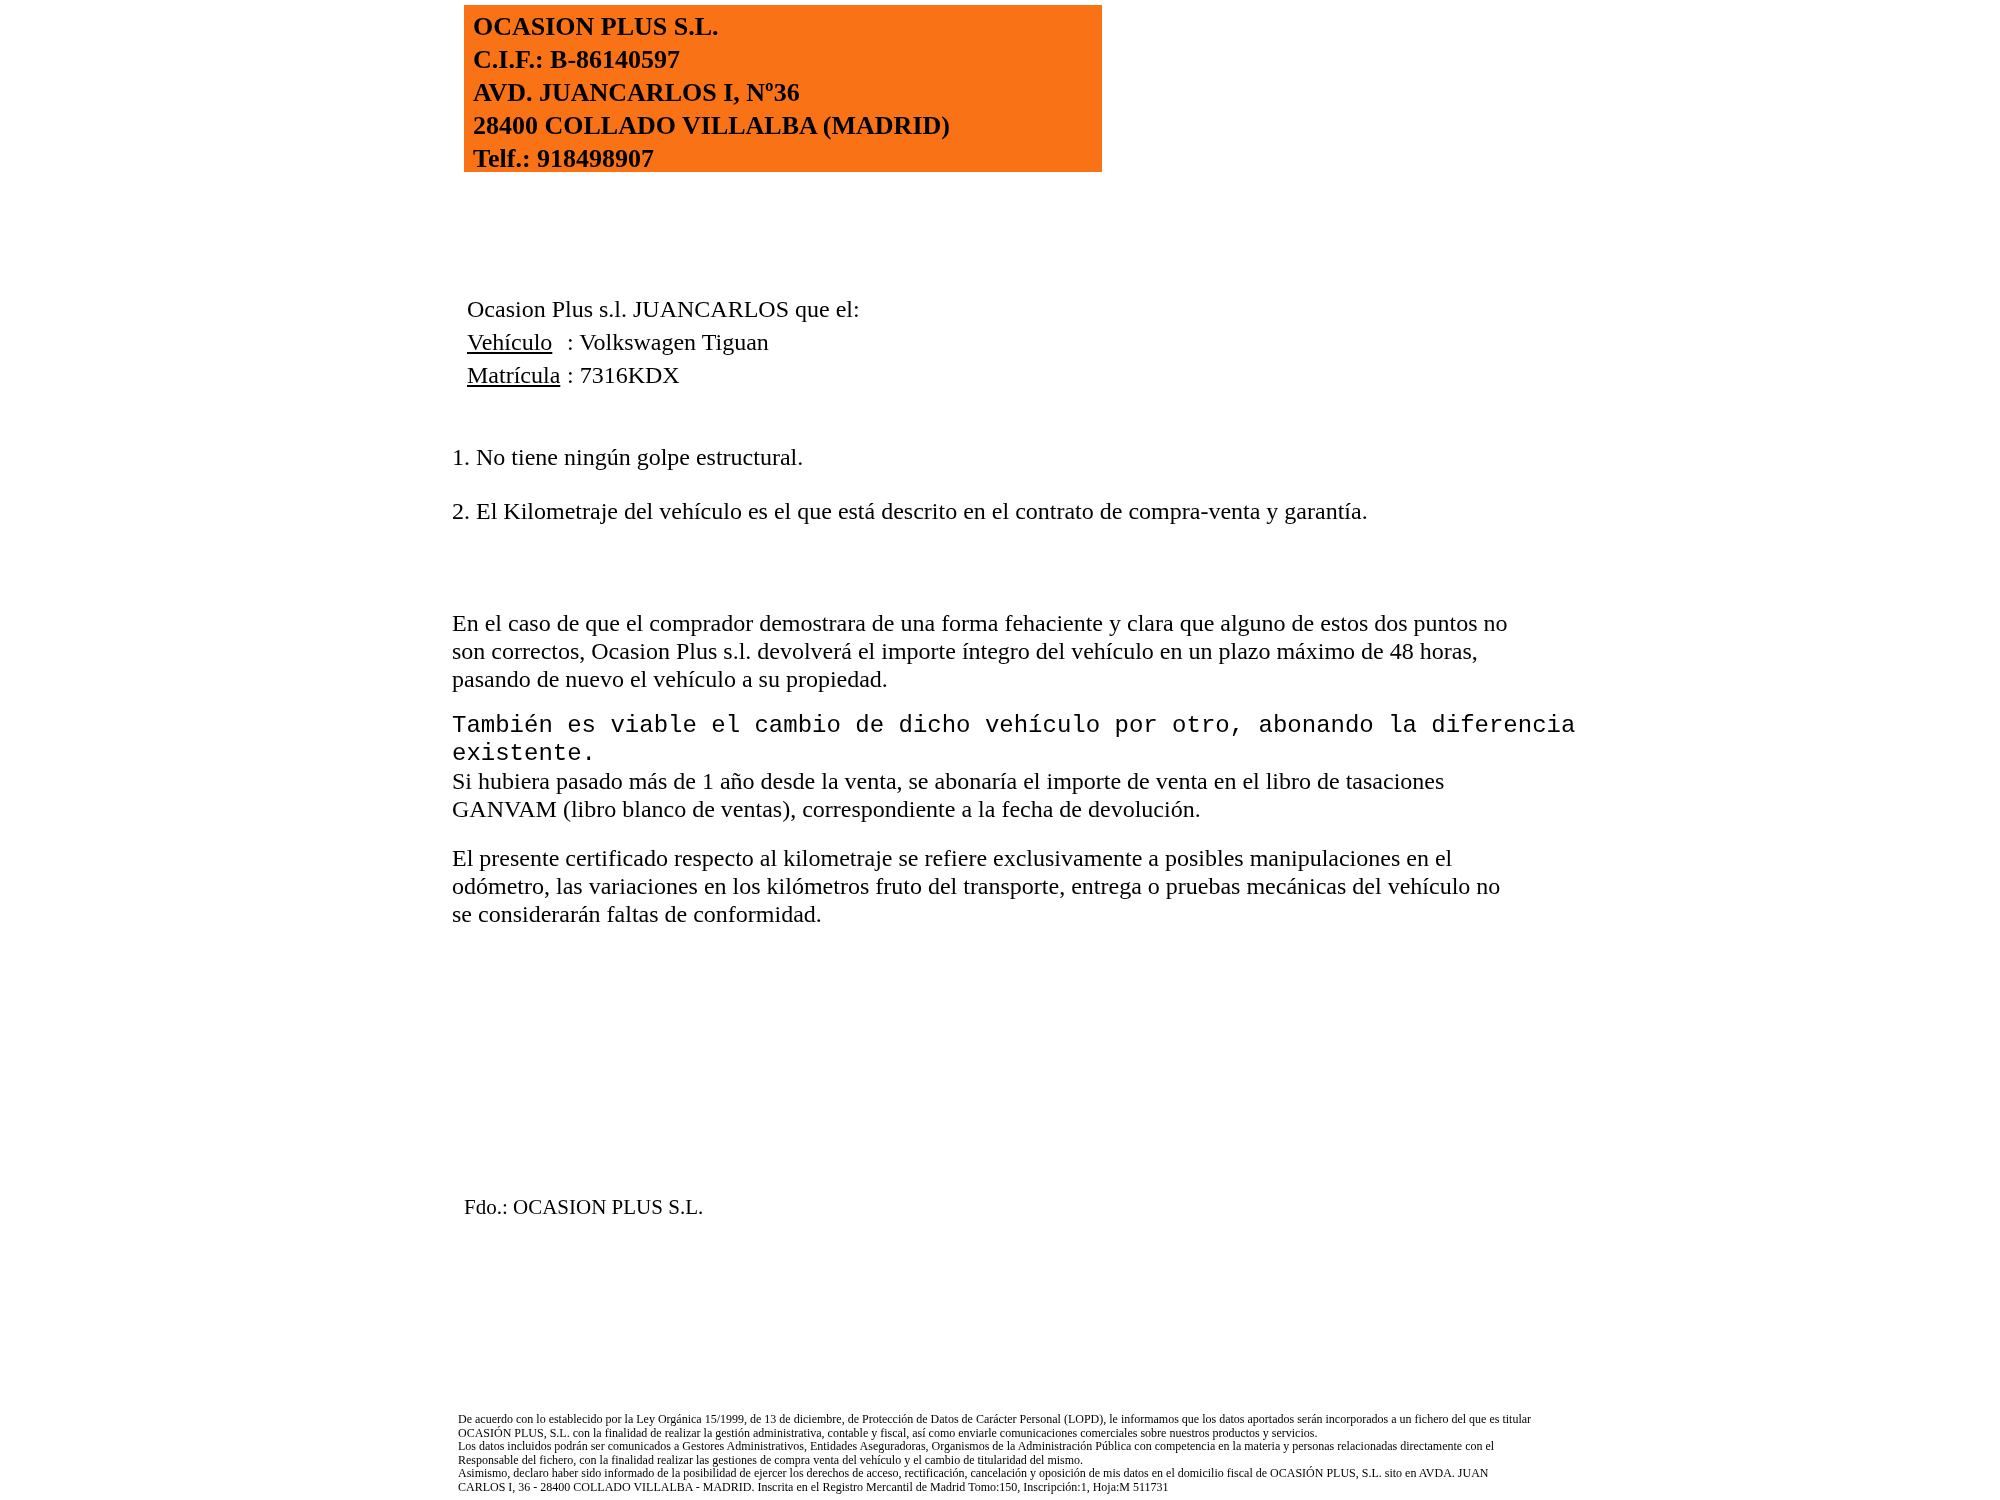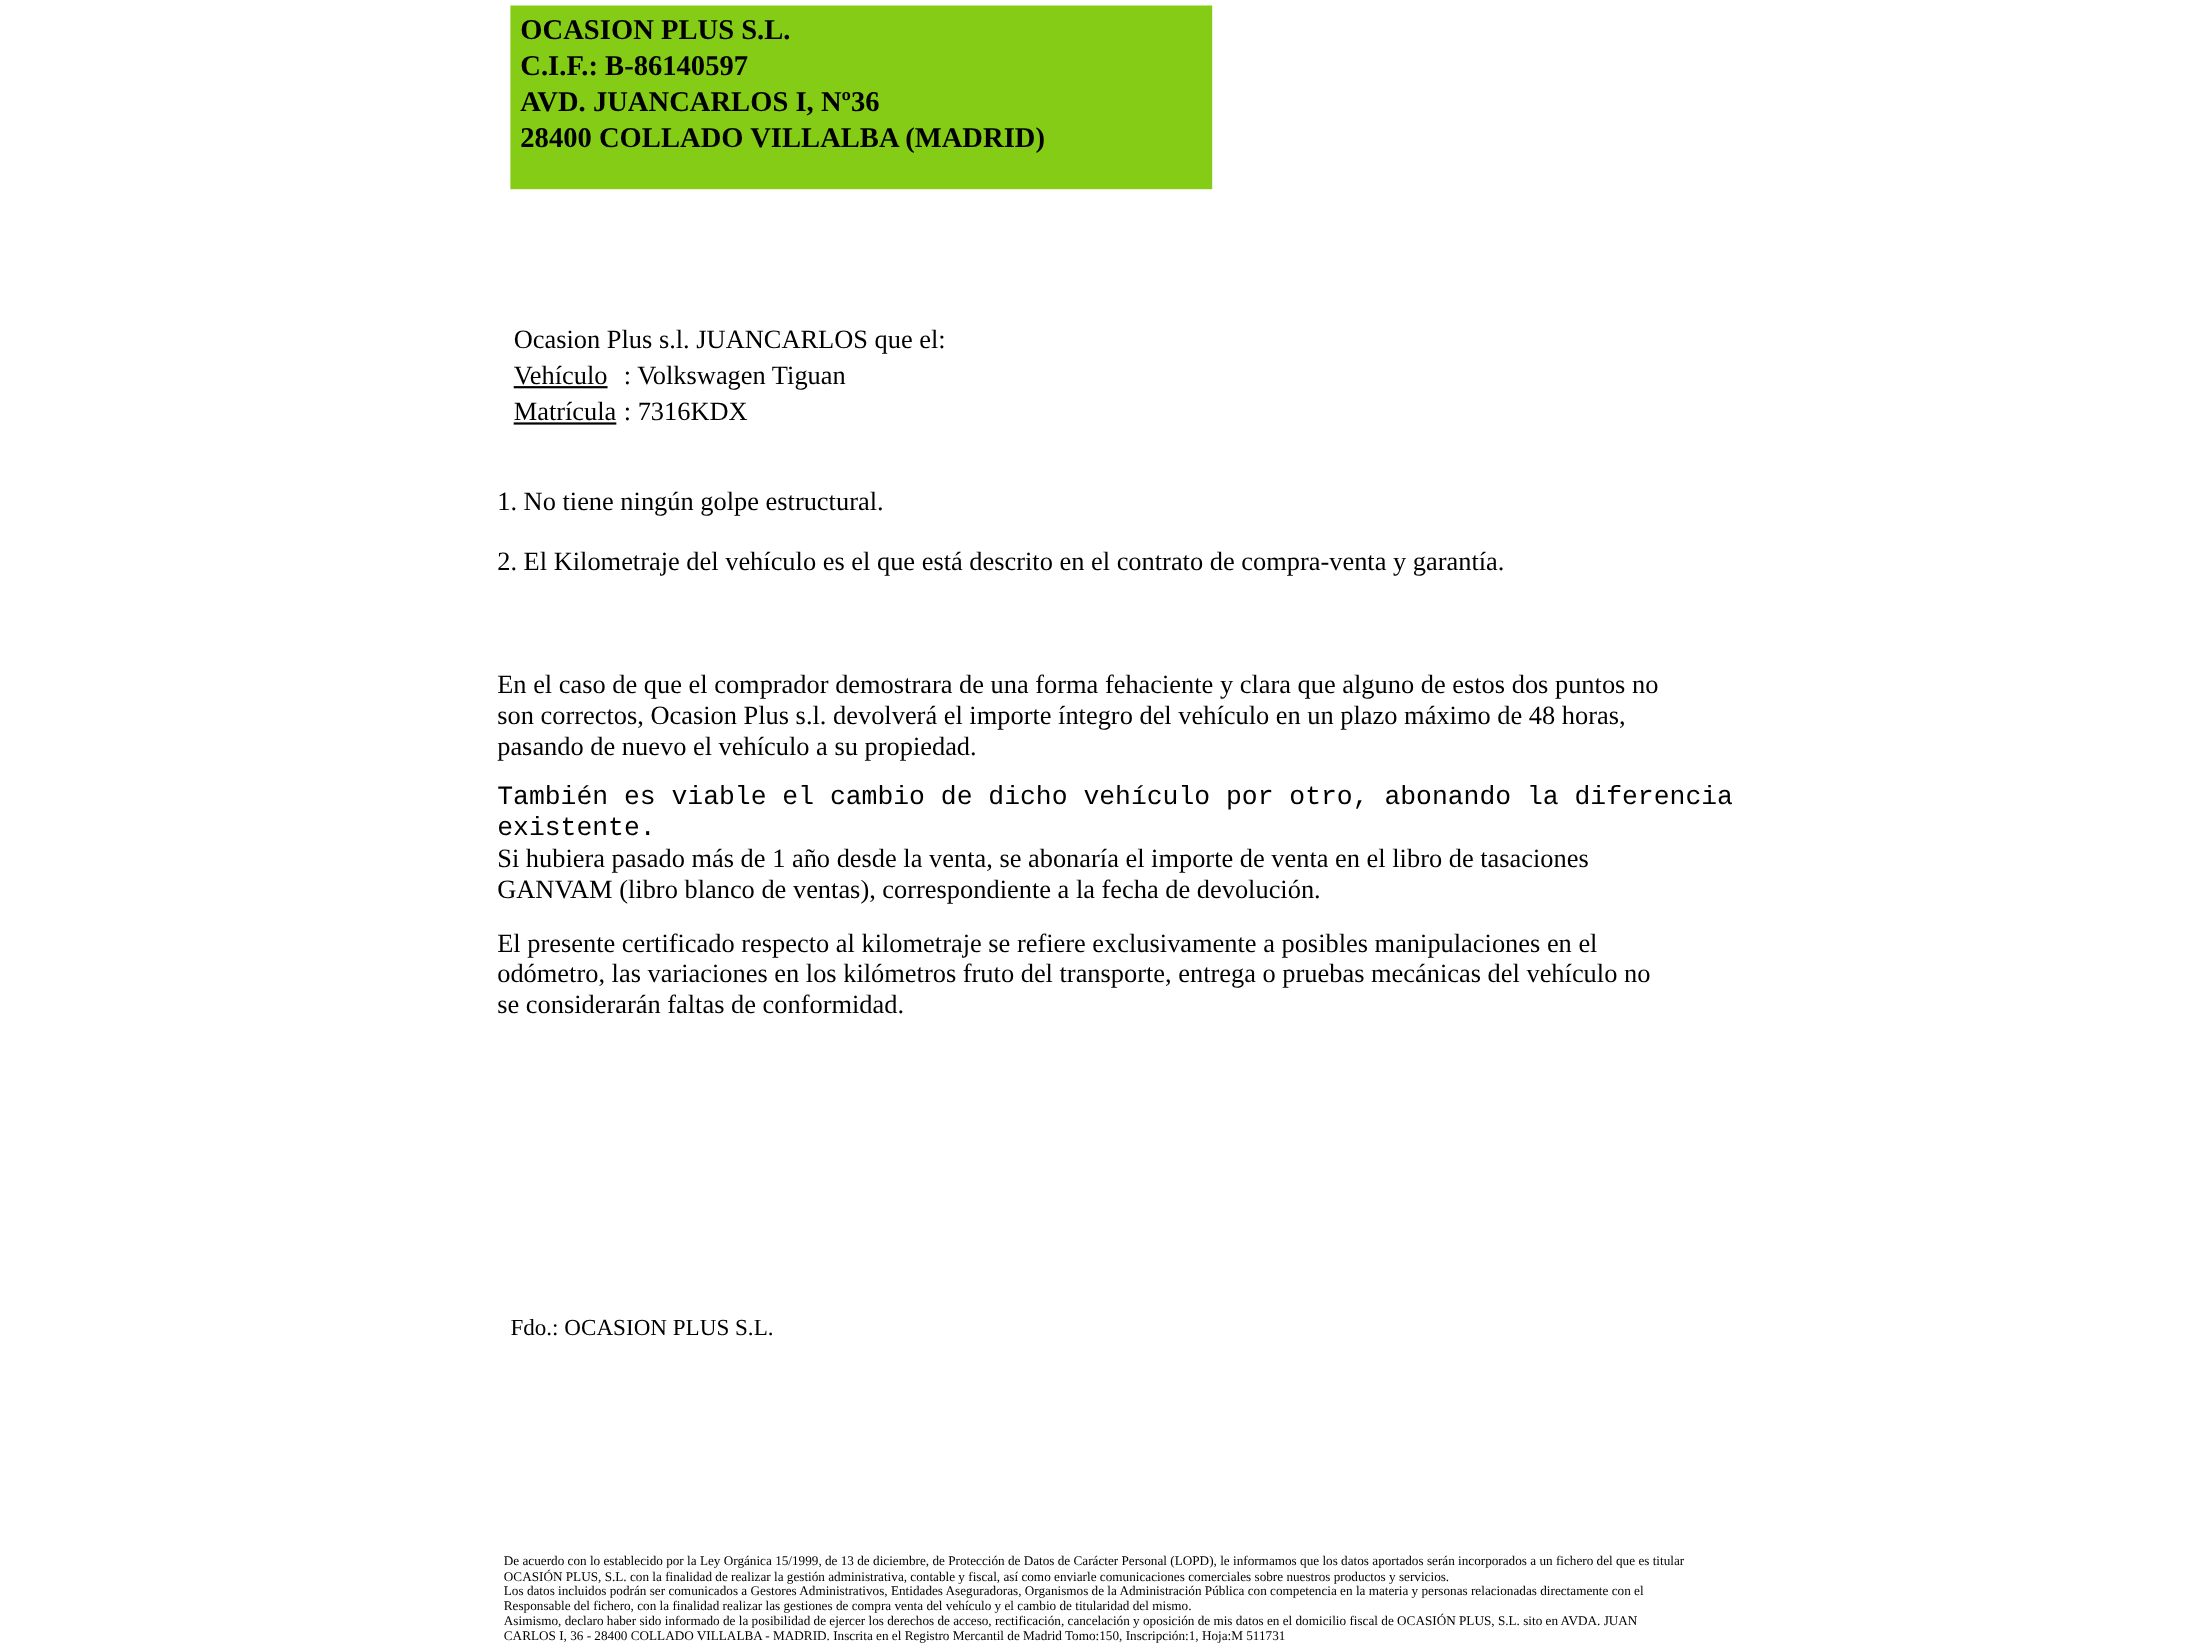--- a/index.html
+++ b/index.html
@@ -80,25 +80,26 @@
     font-size: 12px;
     line-height: 13.6px;
     white-space: pre-line;
   }
 </style>
 </head>
 <body>
 
 <div class="page">
 
-  <div class="header-box" style="background: #84cc16;">
+  <div class="header-box" style="background: #f97316;">
     <div>OCASION PLUS S.L.</div>
     <div>C.I.F.: B-86140597</div>
     <div>AVD. JUANCARLOS I, Nº36</div>
     <div>28400 COLLADO VILLALBA (MADRID)</div>
+    <div>Telf.: 918498907</div>
   </div>
 
 
   <div class="cert-block">
     <div>Ocasion Plus s.l. JUANCARLOS que el:</div>
     <div><span class="kv-label"><span class="u">Vehículo</span></span><span>: Volkswagen Tiguan</span></div>
     <div><span class="kv-label"><span class="u">Matrícula</span></span><span>: 7316KDX</span></div>
   </div>
 
   <div class="body-line item-1">1. No tiene ningún golpe estructural.</div>

